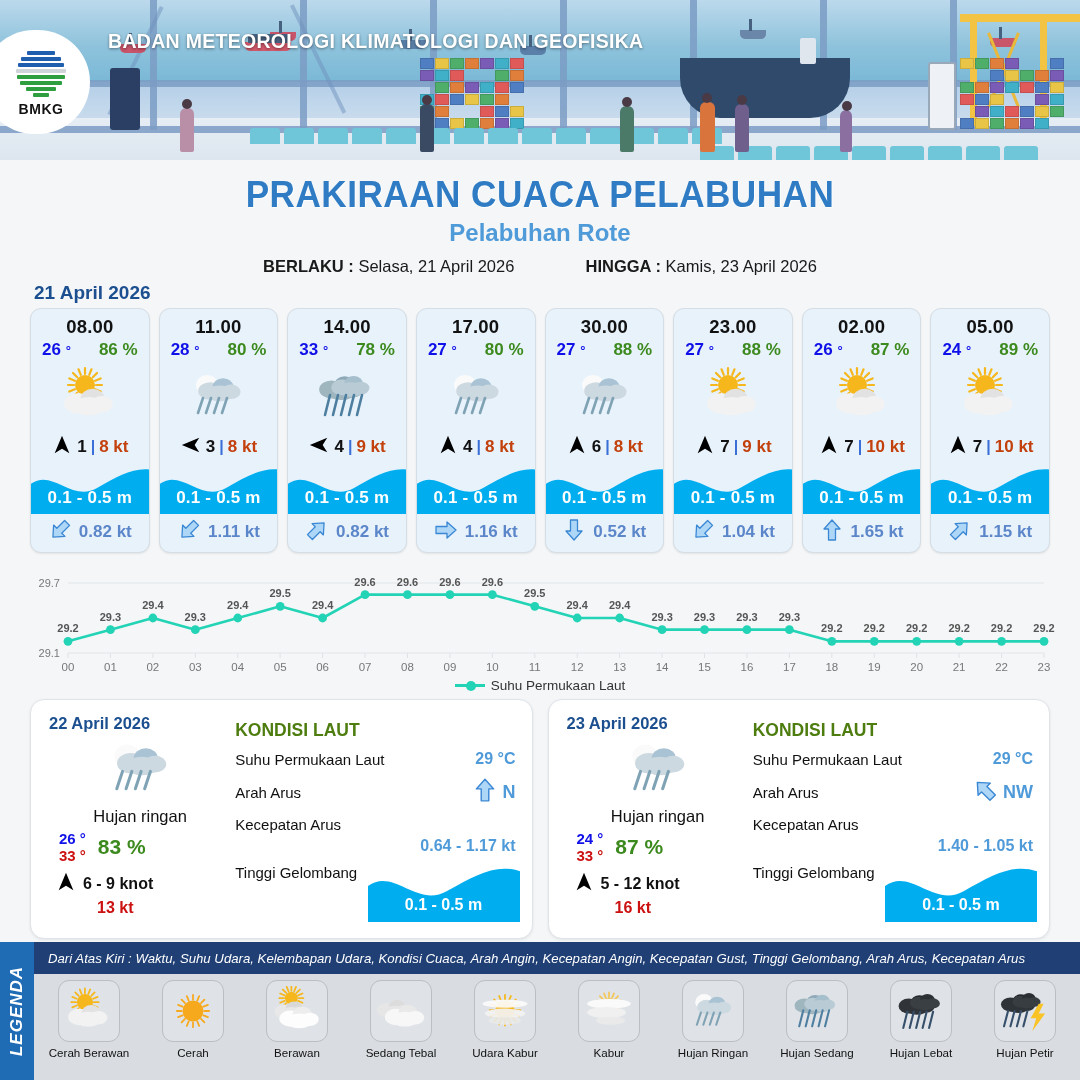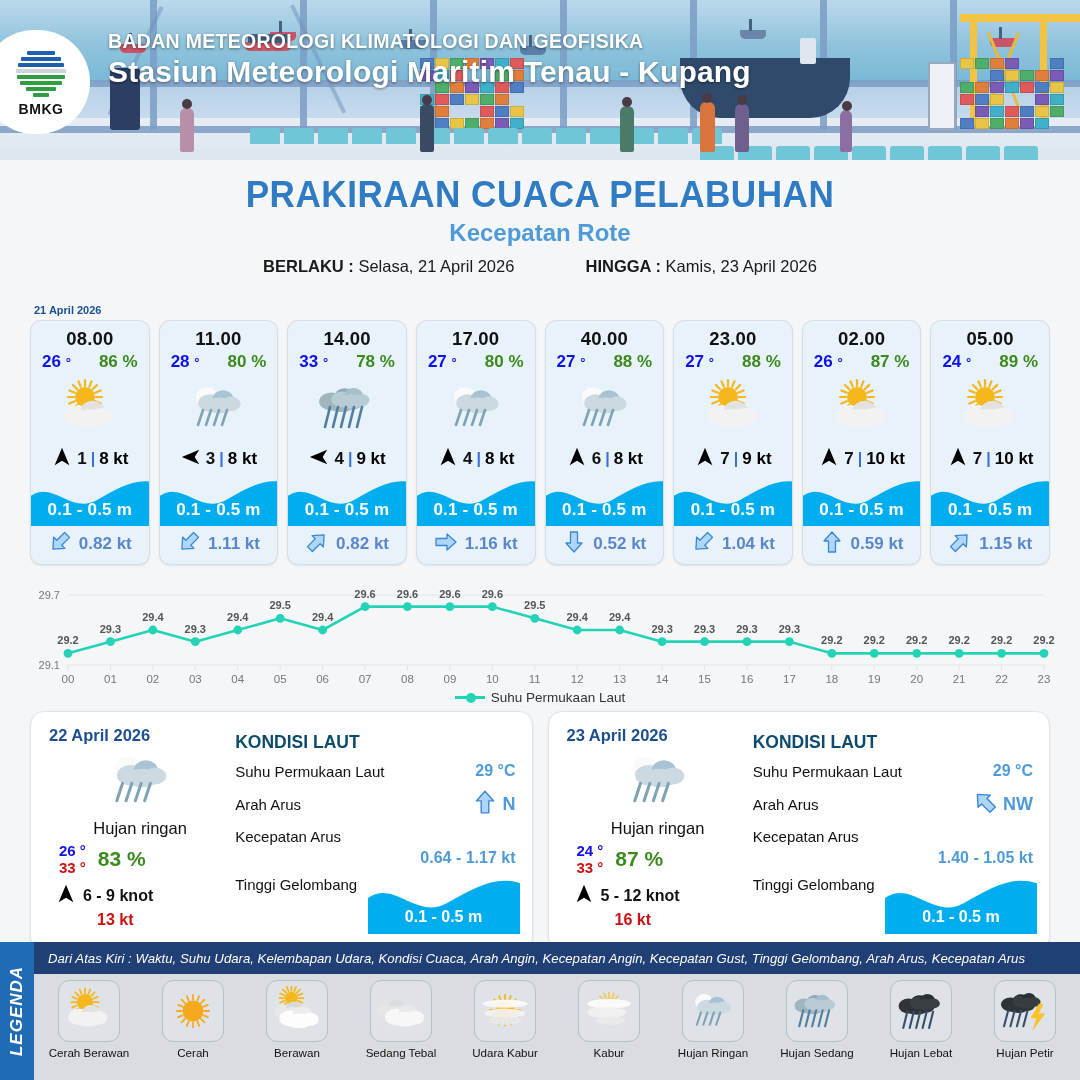--- a/index.html
+++ b/index.html
@@ -70,42 +70,42 @@
     text-shadow:1px 1px 0 rgba(255,255,255,.9);
     transform: scaleX(.95);
   }
   .title-sub { font-size:24px; font-weight:bold; color:#4f9ad8; margin-top:3px;}
   .validity { margin-top:10px; font-size:16.5px; color:#1a1a1a; }
   .validity .lbl { font-weight:bold; }
   .validity .gap { display:inline-block; width:62px; }
 
   
   .date-label {
-    margin:28px 0 4px 34px; font-size:11px; font-weight:bold; color:#1c4f8f;
+    margin:6px 0 4px 34px; font-size:19px; font-weight:bold; color:#1c4f8f;
   }
 
   
   .cards { display:flex; gap:9px; padding:0 30px; }
   .card {
     width:127px; background:#e8f2fb;
     border:1px solid #d5dde5; border-radius:11px;
     overflow:hidden; position:relative;
     box-shadow:0 1px 2px rgba(0,0,0,.08);
     height:245px;
   }
   .c-time { text-align:center; font-size:18.5px; font-weight:bold; color:#111; padding-top:7px; letter-spacing:.2px;}
   .c-th { display:flex; justify-content:space-between; padding:2px 11px 0 11px; }
   .c-temp { font-size:17px; font-weight:bold; color:#1010e8; }
   .c-temp .deg { font-size:13px; }
   .c-hum { font-size:17px; font-weight:bold; color:#3c8a1e; }
   .c-icon { height:68px; display:flex; align-items:center; justify-content:center; margin-top:2px;}
   .c-wind { display:flex; align-items:center; justify-content:center; gap:4px; height:30px; margin-top:2px;}
   .c-wdir { font-size:17px; font-weight:bold; color:#111; }
   .c-wbar { color:#3a6fd8; font-weight:bold; font-size:16px; }
-  .c-wspd { font-size:17px; font-weight:bold; color:#000000; }
+  .c-wspd { font-size:17px; font-weight:bold; color:#c2410c; }
   .c-wave { position:absolute; left:0; bottom:38px; width:100%; height:52px; }
   .c-wavetxt {
     position:absolute; left:0; bottom:6px; width:100%; text-align:center;
     color:#fff; font-size:17px; font-weight:bold; letter-spacing:.2px;
   }
   .c-cur { position:absolute; left:0; bottom:4px; width:100%; height:32px;
            display:flex; align-items:center; justify-content:center; gap:7px; }
   .c-curtxt { font-size:17px; font-weight:bold; color:#5b86c9; }
 
   
@@ -134,21 +134,21 @@
   .dcond { text-align:center; font-size:16.5px; color:#111; margin-top:4px; }
   .dtemps { display:flex; align-items:center; gap:12px; margin-top:4px; padding-left:10px;}
   .dtcol { display:flex; flex-direction:column; }
   .dtmin { font-size:15px; font-weight:bold; color:#1010e8; }
   .dtmax { font-size:15px; font-weight:bold; color:#cc1111; }
   .dhum { font-size:21px; font-weight:bold; color:#3c8a1e; }
   .dwind { display:flex; align-items:center; gap:6px; margin-top:7px; padding-left:6px;}
   .dwtxt { font-size:16px; font-weight:bold; color:#111; }
   .dgust { font-size:16px; font-weight:bold; color:#cc1111; margin-top:2px; padding-left:48px; }
   .dright { flex:1; padding:20px 16px 0 4px; position:relative; }
-  .dr-title { font-size:17.5px; font-weight:bold; color:#0c4a6e; }
+  .dr-title { font-size:17.5px; font-weight:bold; color:#4d7c0f; }
   .dr-row { display:flex; justify-content:space-between; align-items:center; margin-top:9px; }
   .dr-lbl { font-size:15px; color:#111; }
   .dr-val { font-size:16px; font-weight:bold; color:#4f9ad8; }
   .dr-cur { display:flex; align-items:center; gap:5px; }
   .dr-curdir { font-size:18px; font-weight:bold; color:#4f9ad8; }
   .dr-speed { text-align:right; font-size:16px; font-weight:bold; color:#4f9ad8; margin-top:4px;}
   .dwave { position:absolute; right:12px; bottom:16px; width:152px; height:62px; }
   .dwave-txt { position:absolute; left:0; bottom:8px; width:100%; text-align:center; color:#fff; font-size:16px; font-weight:bold; }
 
   
@@ -339,27 +339,26 @@
       <div class="band" style="top:28px;left:2px;width:48px;background:#2f9e3f;"></div>
       <div class="band" style="top:34px;left:5px;width:42px;background:#2f9e3f;"></div>
       <div class="band" style="top:40px;left:11px;width:30px;background:#2f9e3f;"></div>
       <div class="band" style="top:46px;left:18px;width:16px;background:#2f9e3f;"></div>
     </div>
     <div class="logo-text">BMKG</div>
   </div>
 
   <div class="hdr-text">
     <div class="hdr-line1">BADAN METEOROLOGI KLIMATOLOGI DAN GEOFISIKA</div>
-    <div class="hdr-line2">Stasiun Meteorologi Maritim Tenau - Kupang</div>
   </div>
 </div>
 
 <div class="title-wrap">
   <div class="title-main">PRAKIRAAN CUACA PELABUHAN</div>
-  <div class="title-sub">Kecepatan Rote</div>
+  <div class="title-sub">Pelabuhan Rote</div>
   <div class="validity">
     <span class="lbl">BERLAKU :</span>
     <span>Selasa, 21 April 2026</span>
     <span class="gap"></span>
     <span class="lbl">HINGGA :</span>
     <span>Kamis, 23 April 2026</span>
   </div>
 </div>
 
 <div class="date-label">21 April 2026</div>
@@ -548,21 +547,21 @@
       <div class="c-wavetxt">0.1 - 0.5 m</div>
     </div>
     <div class="c-cur">
       <span><svg width="24" height="24" viewBox="0 0 24 24" style="transform:rotate(90deg)">
     <polygon points="12,2 20,11 15.5,11 15.5,22 8.5,22 8.5,11 4,11" fill="#aed6f7" stroke="#3a87d4" stroke-width="1.3" stroke-linejoin="round"></polygon>
   </svg></span>
       <span class="c-curtxt">1.16 kt</span>
     </div>
     </div>
     <div class="card">
-    <div class="c-time">40.00</div>
+    <div class="c-time">30.00</div>
     <div class="c-th">
       <span class="c-temp">27 <span class="deg">°</span></span>
       <span class="c-hum">88 %</span>
     </div>
     <div class="c-icon">
         <svg width="62" height="62" viewBox="0 0 62 62">
           <ellipse cx="20" cy="20" rx="11" ry="10" fill="#fafafa"></ellipse>
           <g transform="translate(12,10) scale(0.8)">
       <ellipse cx="14" cy="20" rx="15" ry="11" fill="#cdd9e0"></ellipse>
       <ellipse cx="30" cy="15" rx="13" ry="11" fill="#a9c3d4"></ellipse>
@@ -697,21 +696,21 @@
       <svg width="127" height="52" viewBox="0 0 127 52" preserveAspectRatio="none">
     <path d="M0,21.84 C 21.59,6.24 40.64,40.56 66.04,26
              C 88.89999999999999,13 106.67999999999999,2.6 127,9.36 L 127,52 L0,52 Z" fill="#00aeef"></path>
   </svg>
       <div class="c-wavetxt">0.1 - 0.5 m</div>
     </div>
     <div class="c-cur">
       <span><svg width="24" height="24" viewBox="0 0 24 24" style="transform:rotate(0deg)">
     <polygon points="12,2 20,11 15.5,11 15.5,22 8.5,22 8.5,11 4,11" fill="#aed6f7" stroke="#3a87d4" stroke-width="1.3" stroke-linejoin="round"></polygon>
   </svg></span>
-      <span class="c-curtxt">0.59 kt</span>
+      <span class="c-curtxt">1.65 kt</span>
     </div>
     </div>
     <div class="card">
     <div class="c-time">05.00</div>
     <div class="c-th">
       <span class="c-temp">24 <span class="deg">°</span></span>
       <span class="c-hum">89 %</span>
     </div>
     <div class="c-icon">
         <svg width="62" height="62" viewBox="0 0 62 62">

